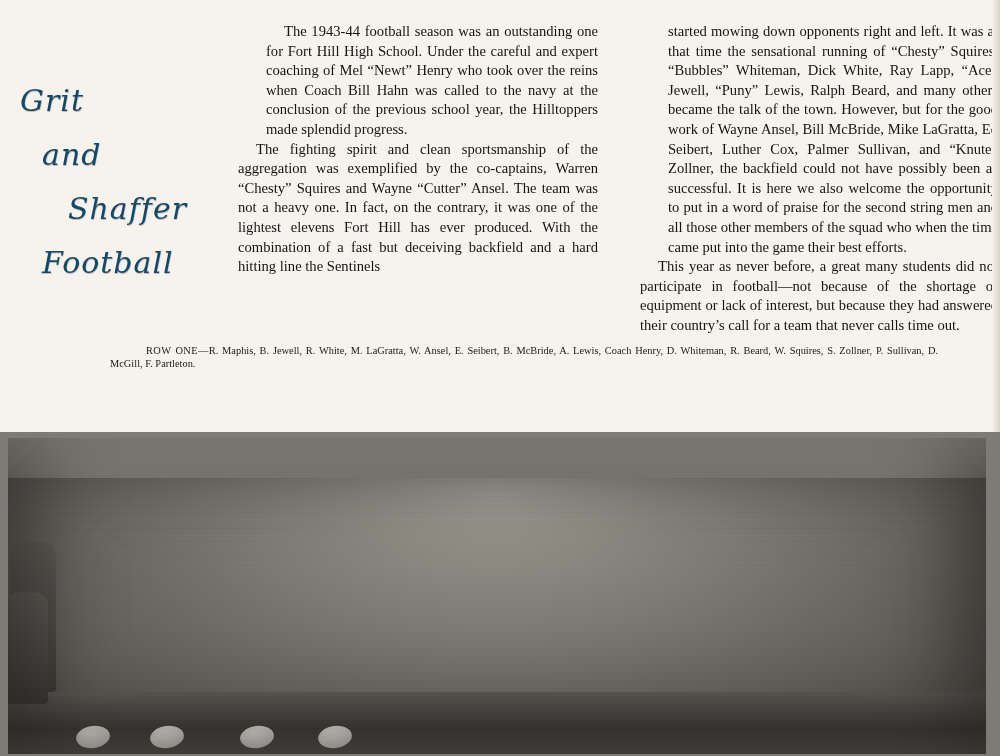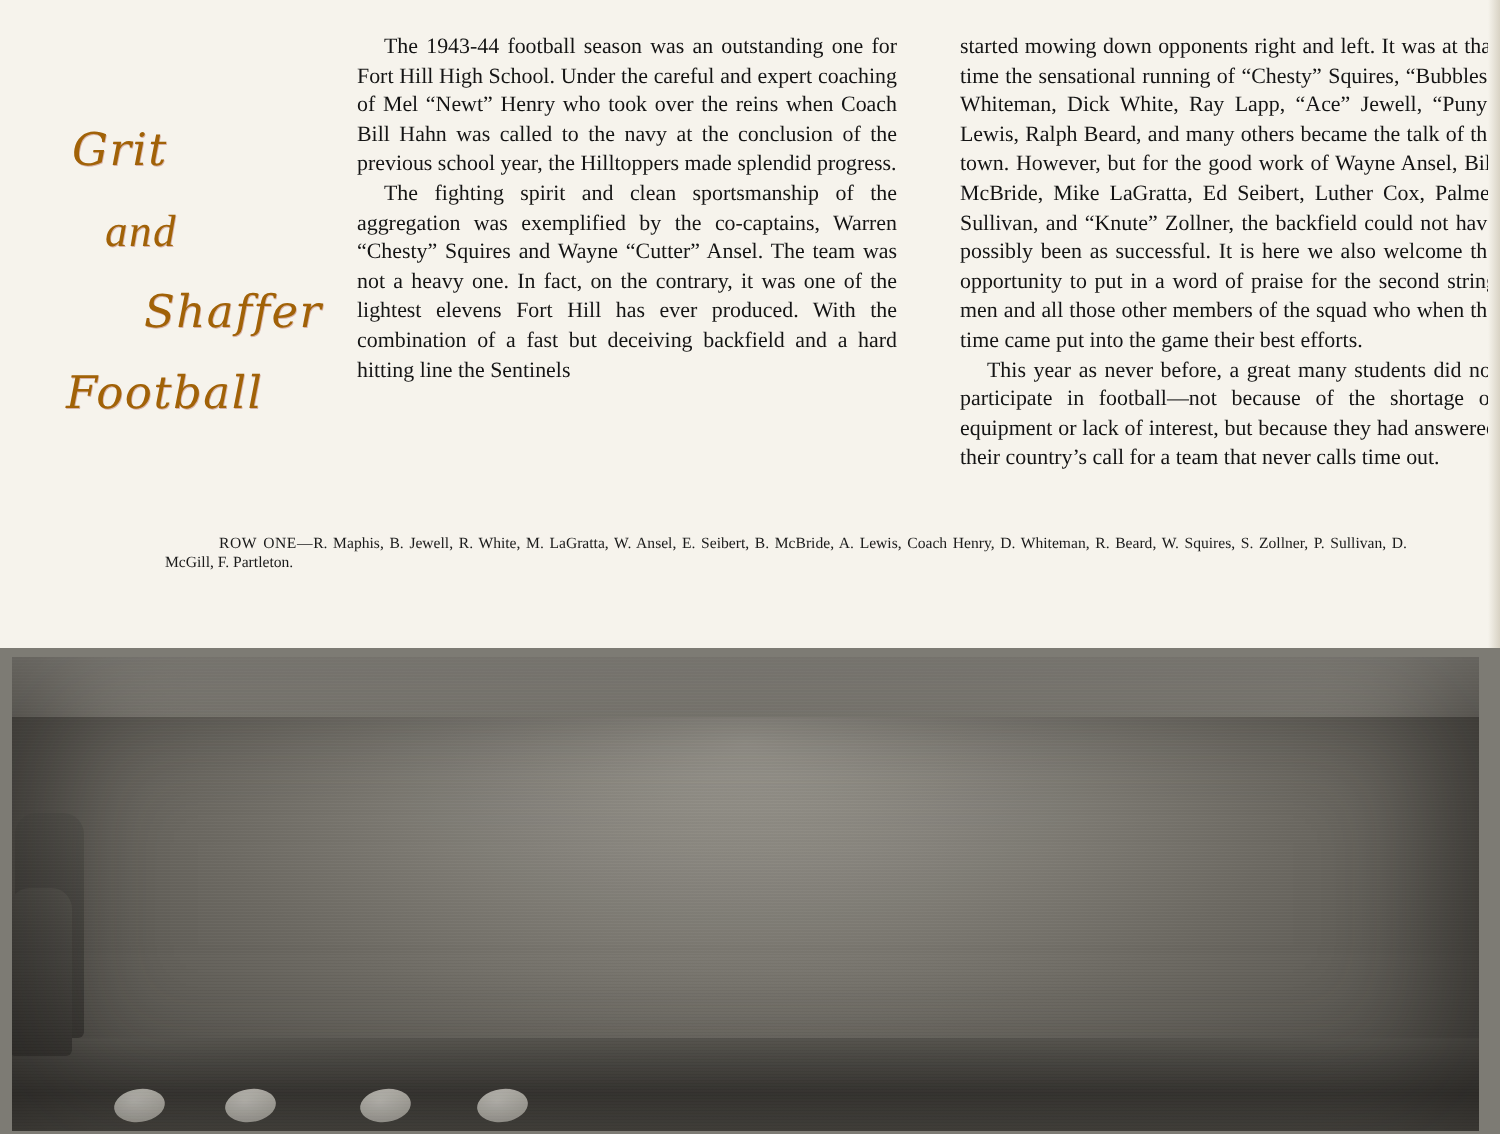--- a/index.html
+++ b/index.html
@@ -24,58 +24,58 @@
     background: #f6f3ec;
   }
   .paper-edge-right {
     position: absolute;
     right: 0; top: 0;
     width: 8px; height: 432px;
     background: linear-gradient(to right, #f6f3ec, #d8d2c4);
   }
   .script-title {
     position: absolute;
-    left: 44px;
+    left: 16px;
     top: 74px;
     width: 210px;
-    color: #a16207;
+    color: #0c4a6e;
     font-family: "DejaVu Serif", serif;
     font-style: italic;
     font-size: 30px;
     line-height: 54px;
     letter-spacing: 1px;
     text-align: left;
     text-shadow: 0.5px 0.5px 0 rgba(160,60,45,0.35);
   }
   .script-title div { white-space: nowrap; }
   .script-title .l1 { margin-left: 4px; }
-  .script-title .l2 { margin-left: 26px; font-family: Liberation Serif, serif; }
+  .script-title .l2 { margin-left: 26px; }
   .script-title .l3 { margin-left: 52px; }
-  .script-title .l4 { }
+  .script-title .l4 { margin-left: 26px; }
 
   .col {
     position: absolute;
     top: 22px;
     font-size: 14.6px;
     line-height: 19.6px;
     color: #141414;
     text-align: justify;
     text-justify: inter-word;
     font-family: "Liberation Serif", serif;
   }
   .col p { margin: 0 0 0 0; text-indent: 18px; }
-  .col p.first { text-indent: 18px; }
+  .col p.first { text-indent: 18px; margin-left: 28px; }
   .col-left { left: 238px; width: 360px; }
   .col-right { left: 640px; width: 358px; }
 
   
   .rows {
     position: absolute;
     left: 110px;
-    top: 356px;
+    top: 344px;
     width: 828px;
     font-size: 10.4px;
     line-height: 13.2px;
     color: #1a1a1a;
     font-family: "Liberation Serif", serif;
     text-align: justify;
   }
   .rows p { margin: 0 0 2px 0; text-indent: 36px; }
   .rows .rowlabel { letter-spacing: 0.4px; }
 

